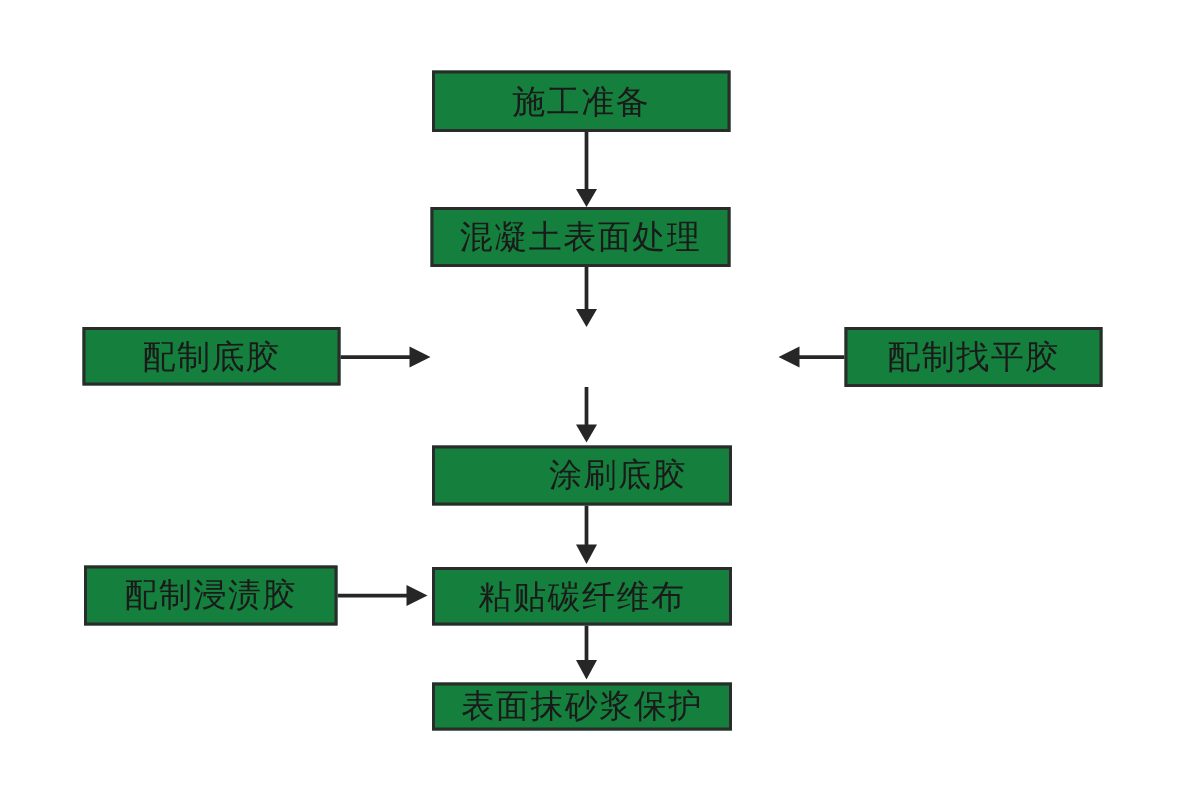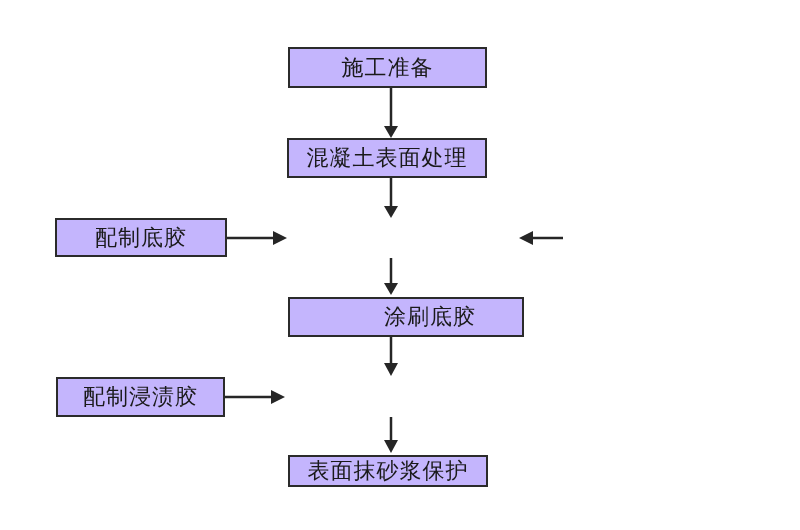--- a/index.html
+++ b/index.html
@@ -19,38 +19,38 @@
     position: absolute;
     left: 0;
     top: 0;
     width: 800px;
     height: 530px;
   }
   .box {
     position: absolute;
     box-sizing: border-box;
     border: 2px solid #2b2b2b;
-    background: #c4b5fd;
+    background: #15803d;
     display: flex;
     align-items: center;
     justify-content: center;
     text-align: center;
   }
   .box span {
     font-size: 22px;
     color: #1a1a1a;
     letter-spacing: 1px;
     line-height: 1;
     white-space: nowrap;
   }
   
   .b-step1 { left: 288px; top: 47px;  width: 199px; height: 41px; }
   .b-step2 { left: 287px; top: 138px; width: 200px; height: 40px; }
   .b-step3 { left: 288px; top: 220px; width: 230px; height: 38px; }
-  .b-step4 { left: 288px; top: 297px; width: 236px; height: 40px; padding-left: 48px; }
+  .b-step4 { left: 288px; top: 297px; width: 200px; height: 40px; padding-left: 48px; }
   .b-step5 { left: 288px; top: 378px; width: 200px; height: 39px; }
   .b-step6 { left: 288px; top: 455px; width: 200px; height: 32px; }
   
   .b-side1 { left: 55px;  top: 218px; width: 172px; height: 39px; font-family: Liberation Serif, serif; }
   .b-side2 { left: 563px; top: 218px; width: 172px; height: 40px; }
   .b-side3 { left: 56px;  top: 377px; width: 169px; height: 40px; }
   .stroke { stroke: #262626; stroke-width: 2.5; }
   .head   { fill: #262626; stroke: none; }
 </style>
 </head>
@@ -97,24 +97,30 @@
 
   <div class="box b-step1">
     <span>施工准备</span>
   </div>
   <div class="box b-step2">
     <span>混凝土表面处理</span>
   </div>
   <div class="box b-step4">
     <span>涂刷底胶</span>
   </div>
+  <div class="box b-step5">
+    <span>粘贴碳纤维布</span>
+  </div>
   <div class="box b-step6">
     <span>表面抹砂浆保护</span>
   </div>
 
   <div class="box b-side1">
     <span>配制底胶</span>
+  </div>
+  <div class="box b-side2">
+    <span>配制找平胶</span>
   </div>
   <div class="box b-side3">
     <span>配制浸渍胶</span>
   </div>
 
 </div>
 
 </body></html>

